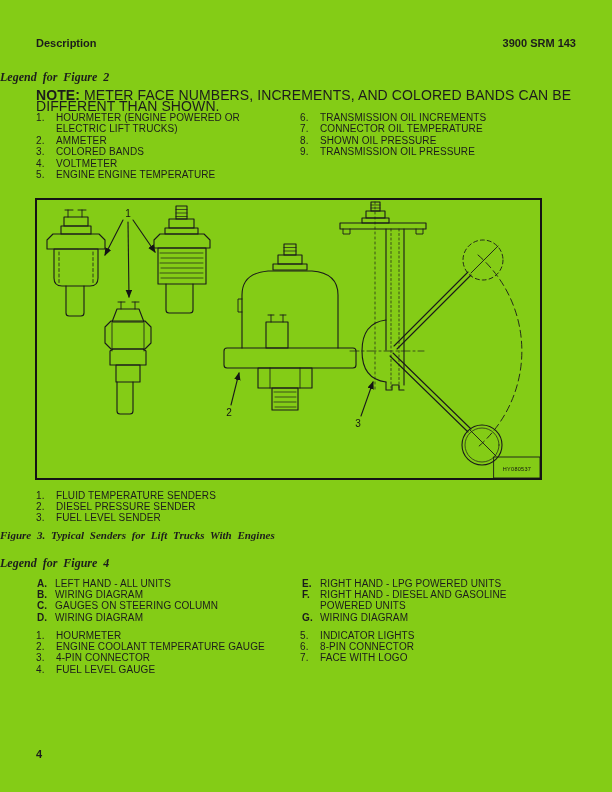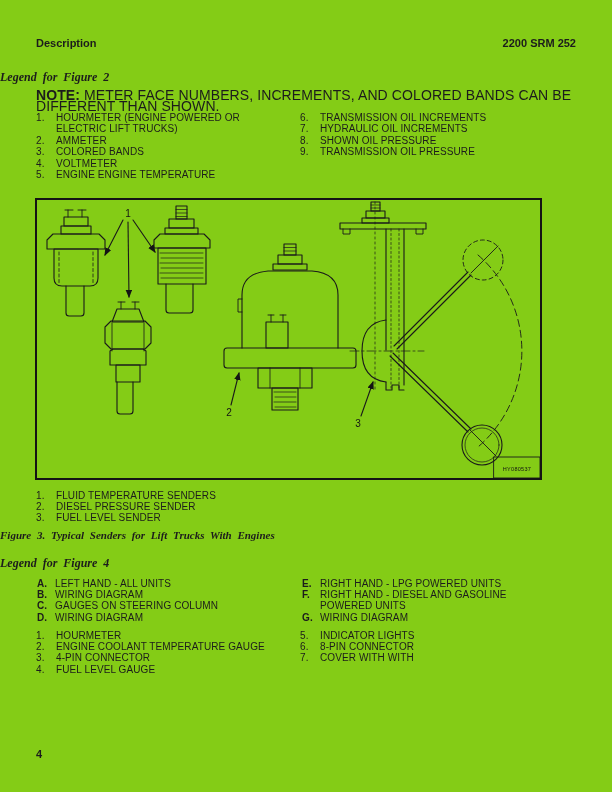--- a/index.html
+++ b/index.html
@@ -25,21 +25,21 @@
   .page-num{position:absolute;left:36px;top:748px;font-weight:bold;font-size:11px}
   svg text{font-family:"Liberation Sans",sans-serif;fill:#141414}
 </style>
 </head>
 <body>
 
 <div class="page">
 
   <div class="header">
     <span>Description</span>
-    <span>2200 SRM 252</span>
+    <span>3900 SRM 143</span>
   </div>
 
   <h2 class="serif-title" style="top:70px">Legend for Figure 2</h2>
 
   <p class="note"><b>NOTE:</b> <span>METER FACE NUMBERS, INCREMENTS, AND COLORED BANDS CAN BE DIFFERENT THAN SHOWN.</span></p>
 
   <div class="legend-list lh114" style="left:36px;top:112px;width:221px">
 
   <div class="legend-item">
         <span class="li-num">1.</span>
@@ -63,21 +63,21 @@
       </div>
     </div>
   <div class="legend-list lh114" style="left:300px;top:112px;width:232px">
 
   <div class="legend-item">
         <span class="li-num">6.</span>
         <span class="li-text">TRANSMISSION OIL INCREMENTS</span>
       </div>
       <div class="legend-item">
         <span class="li-num">7.</span>
-        <span class="li-text">HYDRAULIC OIL INCREMENTS</span>
+        <span class="li-text">CONNECTOR OIL TEMPERATURE</span>
       </div>
       <div class="legend-item">
         <span class="li-num">8.</span>
         <span class="li-text">SHOWN OIL PRESSURE</span>
       </div>
       <div class="legend-item">
         <span class="li-num">9.</span>
         <span class="li-text">TRANSMISSION OIL PRESSURE</span>
       </div>
     </div>
@@ -259,19 +259,19 @@
   <div class="legend-item">
         <span class="li-num">5.</span>
         <span class="li-text">INDICATOR LIGHTS</span>
       </div>
       <div class="legend-item">
         <span class="li-num">6.</span>
         <span class="li-text">8-PIN CONNECTOR</span>
       </div>
       <div class="legend-item">
         <span class="li-num">7.</span>
-        <span class="li-text">COVER WITH WITH</span>
+        <span class="li-text">FACE WITH LOGO</span>
       </div>
     </div>
 
   <div class="page-num">4</div>
 
 </div>
 
 </body></html>

